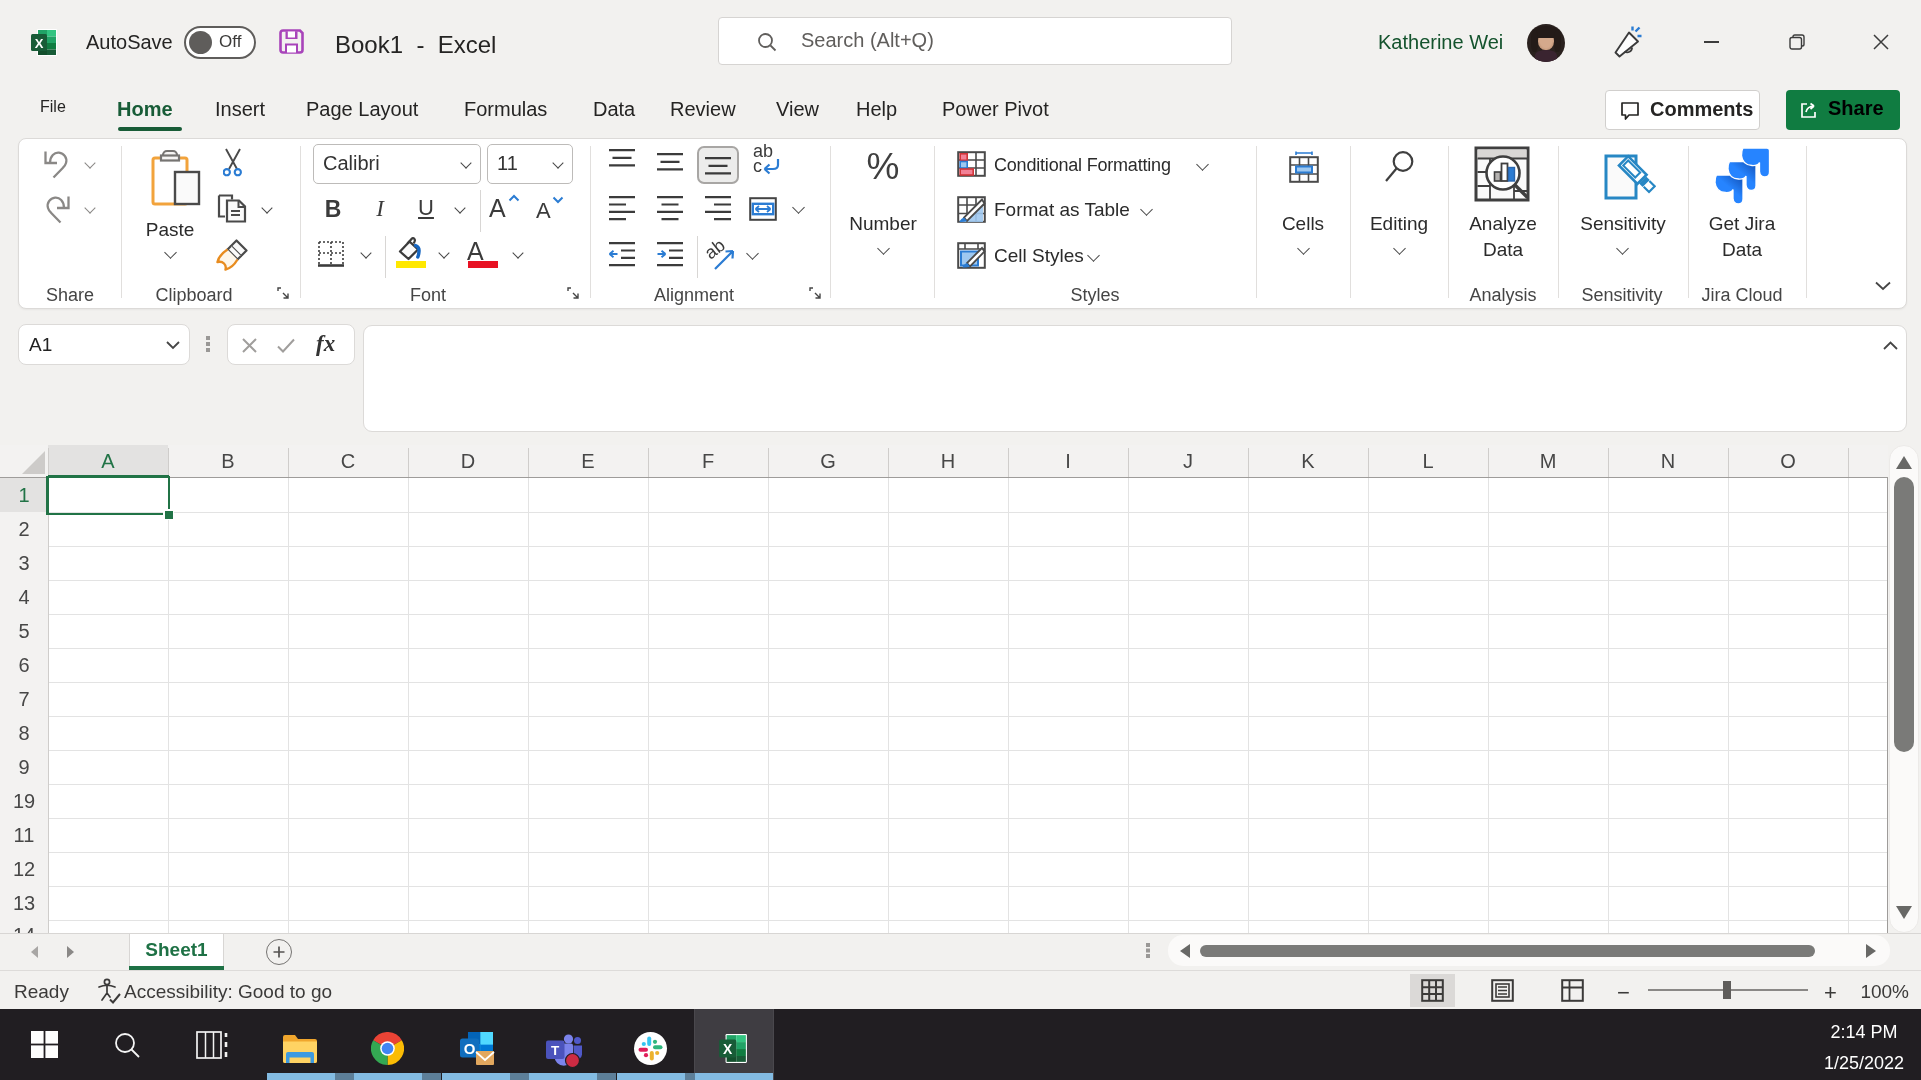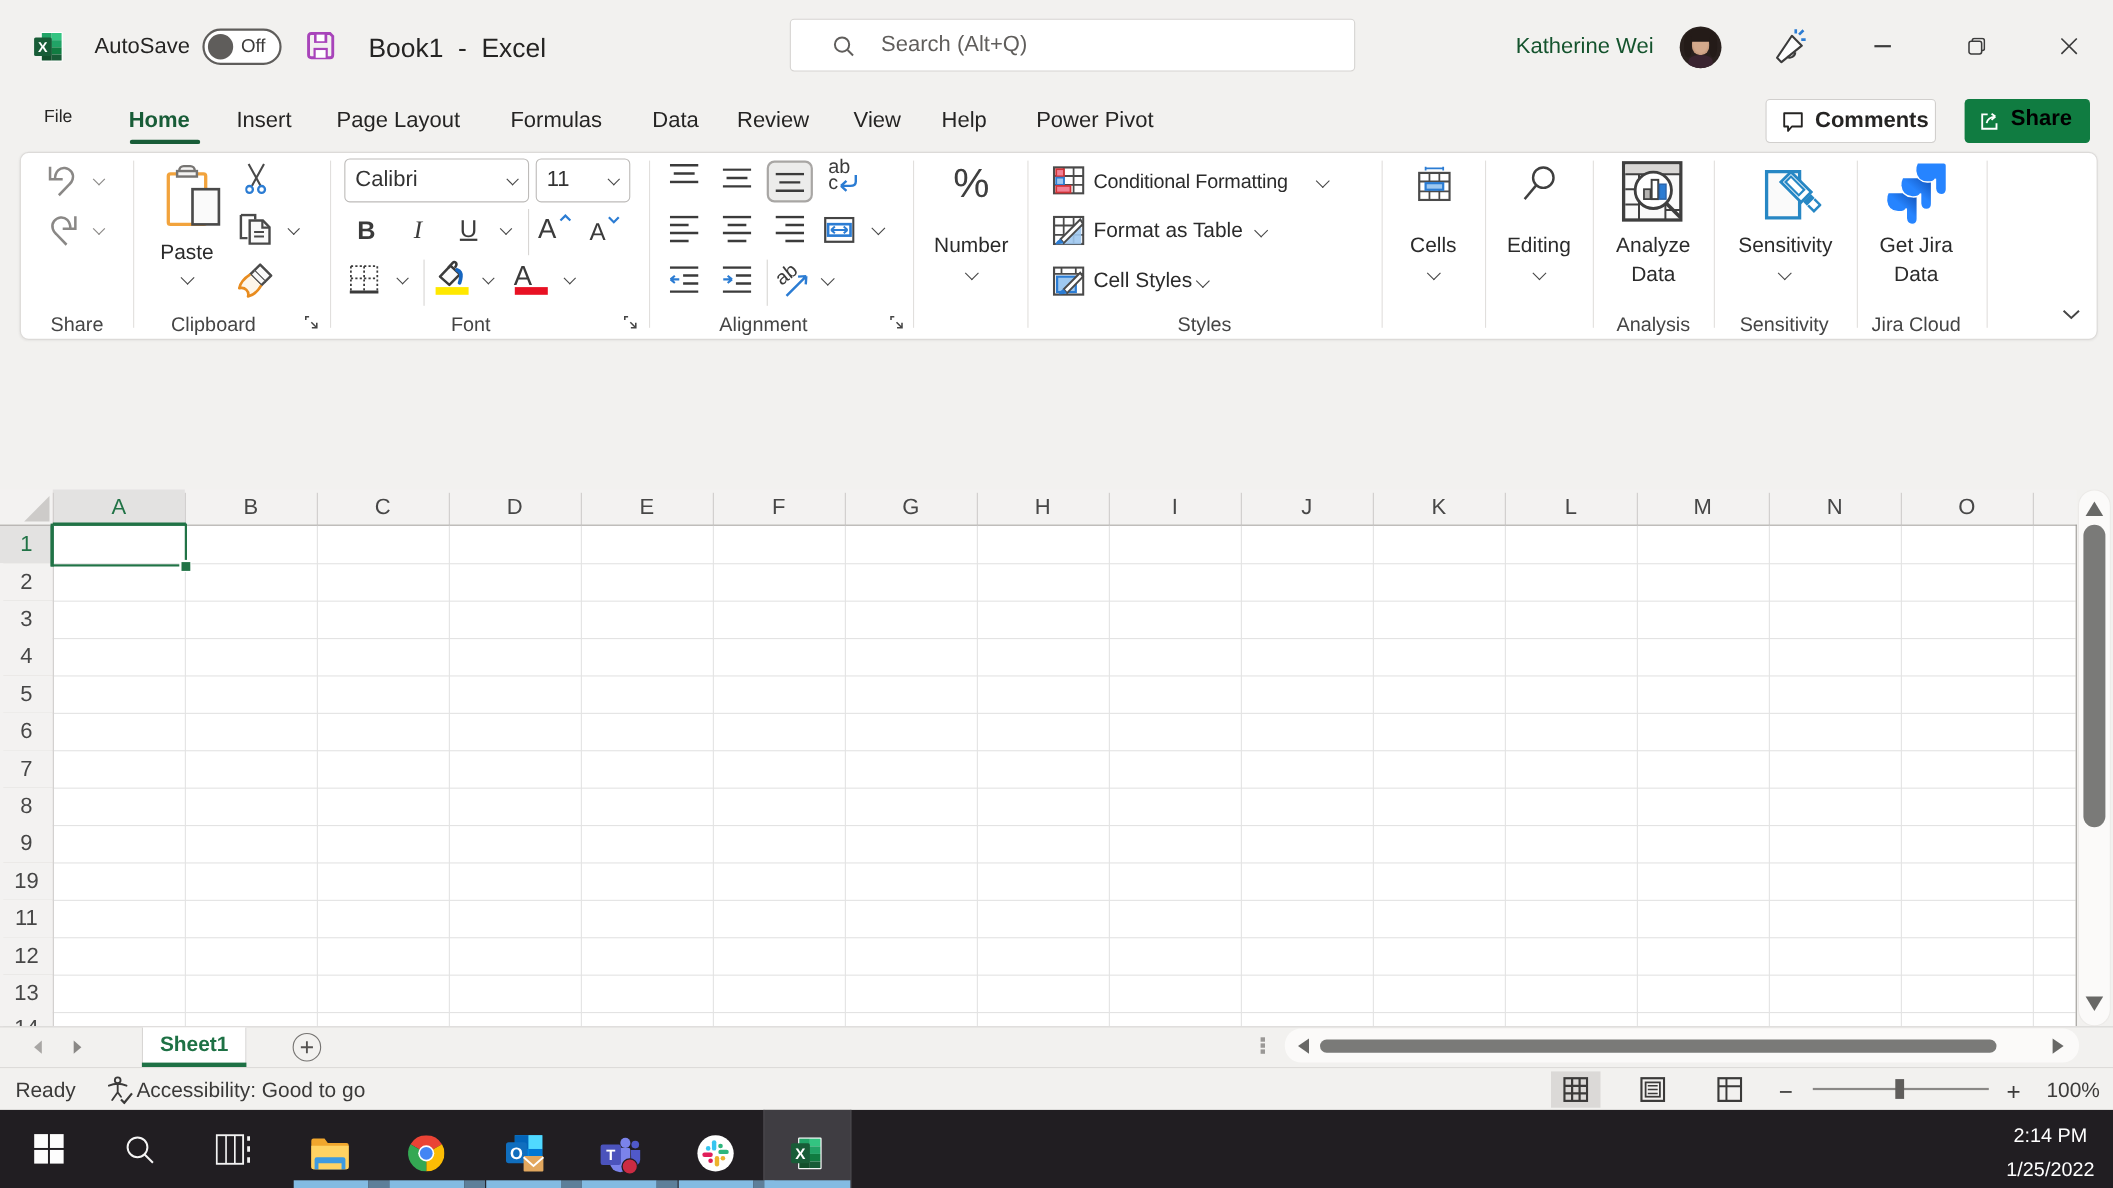--- a/index.html
+++ b/index.html
@@ -349,20 +349,42 @@
  </svg>
  <div class="btxt" style="left:1702px;top:213px;width:80px">Get Jira</div>
  <div class="btxt" style="left:1702px;top:239px;width:80px">Data</div>
  <div class="glab" style="left:1692px;top:285px;width:100px">Jira Cloud</div>
 
  <svg class="a" style="left:1874px;top:280px" width="18" height="12" viewBox="0 0 18 12">
         <path d="M2 2.5 L9 9 L16 2.5" fill="none" stroke="#454545" stroke-width="1.8"></path>
       </svg>
 </div>
 
+<div class="a" id="fbar" style="left:0;top:315px;width:1921px;height:130px">
+ <div class="card" style="left:18px;top:9px;width:172px;height:41px">
+   <div class="a" style="left:10px;top:9px;font-size:19px;color:#222">A1</div>
+   <svg class="a" style="left:146px;top:15px" width="16" height="10" viewBox="0 0 16 10">
+          <path d="M2 2 L8 8 L14 2" fill="none" stroke="#454545" stroke-width="1.8"></path>
+        </svg>
+ </div>
+ <div class="a" style="left:206px;top:21px;width:4px;height:4px;background:#9a9896;box-shadow:0 6px 0 #9a9896,0 12px 0 #9a9896"></div>
+ <div class="card" style="left:227px;top:9px;width:128px;height:41px">
+   <svg class="a" style="left:13px;top:12px" width="17" height="17" viewBox="0 0 17 17">
+          <path d="M2 2 L15 15 M15 2 L2 15" stroke="#a09e9c" stroke-width="2"></path>
+        </svg>
+   <svg class="a" style="left:48px;top:12px" width="20" height="17" viewBox="0 0 20 17">
+          <path d="M2 9.5 L7 14.5 L18 2.5" fill="none" stroke="#a09e9c" stroke-width="2"></path>
+        </svg>
+   <div class="a" style="left:88px;top:6px;font-size:23px;font-style:italic;font-family:'Liberation Serif',serif;font-weight:bold;color:#333">fx</div>
+ </div>
+ <div class="card" style="left:363px;top:10px;width:1544px;height:107px;border-radius:9px"></div>
+ <svg class="a" style="left:1882px;top:25px" width="17" height="11" viewBox="0 0 17 11">
+        <path d="M2 9 L8.5 2.5 L15 9" fill="none" stroke="#454545" stroke-width="1.8"></path>
+      </svg>
+</div>
 
 <div class="a" id="grid" style="left:0;top:445px;width:1921px;height:525px">
 <div class="a" style="left:0;top:0;width:1888px;height:32px;background:#f3f2f1"></div>
 <div class="a" style="left:22px;top:6px;width:0;height:0;border-bottom:23px solid #cdcbc9;border-left:23px solid transparent"></div>
 <div class="a ctr" style="left:48px;top:0;width:120px;height:32px;background:#e3e2e1;font-size:20px;color:#217346">A</div>
 <div class="a ctr" style="left:168px;top:0;width:120px;height:32px;font-size:20px;color:#474747">B</div>
 <div class="a ctr" style="left:288px;top:0;width:120px;height:32px;font-size:20px;color:#474747">C</div>
 <div class="a ctr" style="left:408px;top:0;width:120px;height:32px;font-size:20px;color:#474747">D</div>
 <div class="a ctr" style="left:528px;top:0;width:120px;height:32px;font-size:20px;color:#474747">E</div>
 <div class="a ctr" style="left:648px;top:0;width:120px;height:32px;font-size:20px;color:#474747">F</div>

